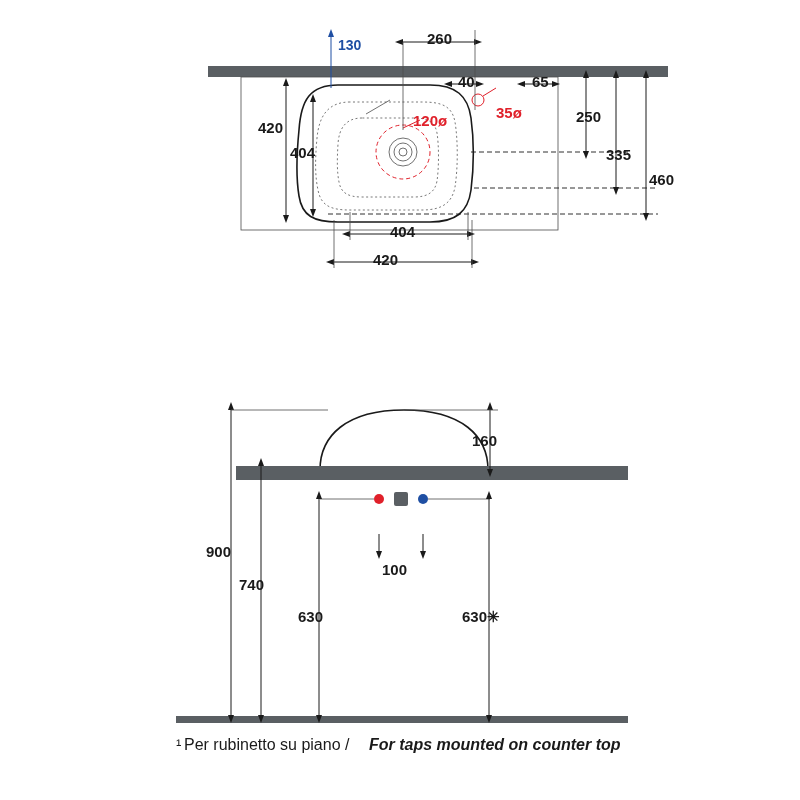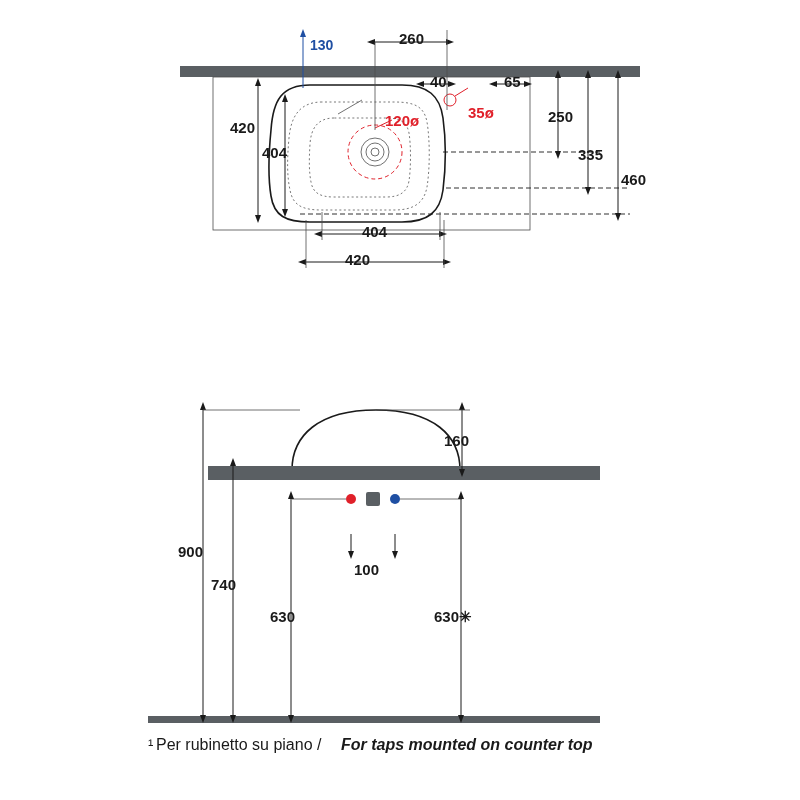--- a/index.html
+++ b/index.html
@@ -11,20 +11,21 @@
     width: 800px;
     height: 800px;
     font-family: "Liberation Sans", sans-serif;
     color: #1a1a1a;
     overflow: hidden;
   }
   #stage {
     position: relative;
     width: 708px;
     height: 800px;
+    margin-left: 28px;
   }
   svg#drawing {
     position: absolute;
     left: 0;
     top: 0;
     width: 800px;
     height: 800px;
   }
   .dim-label {
     font-family: "Liberation Sans", sans-serif;

